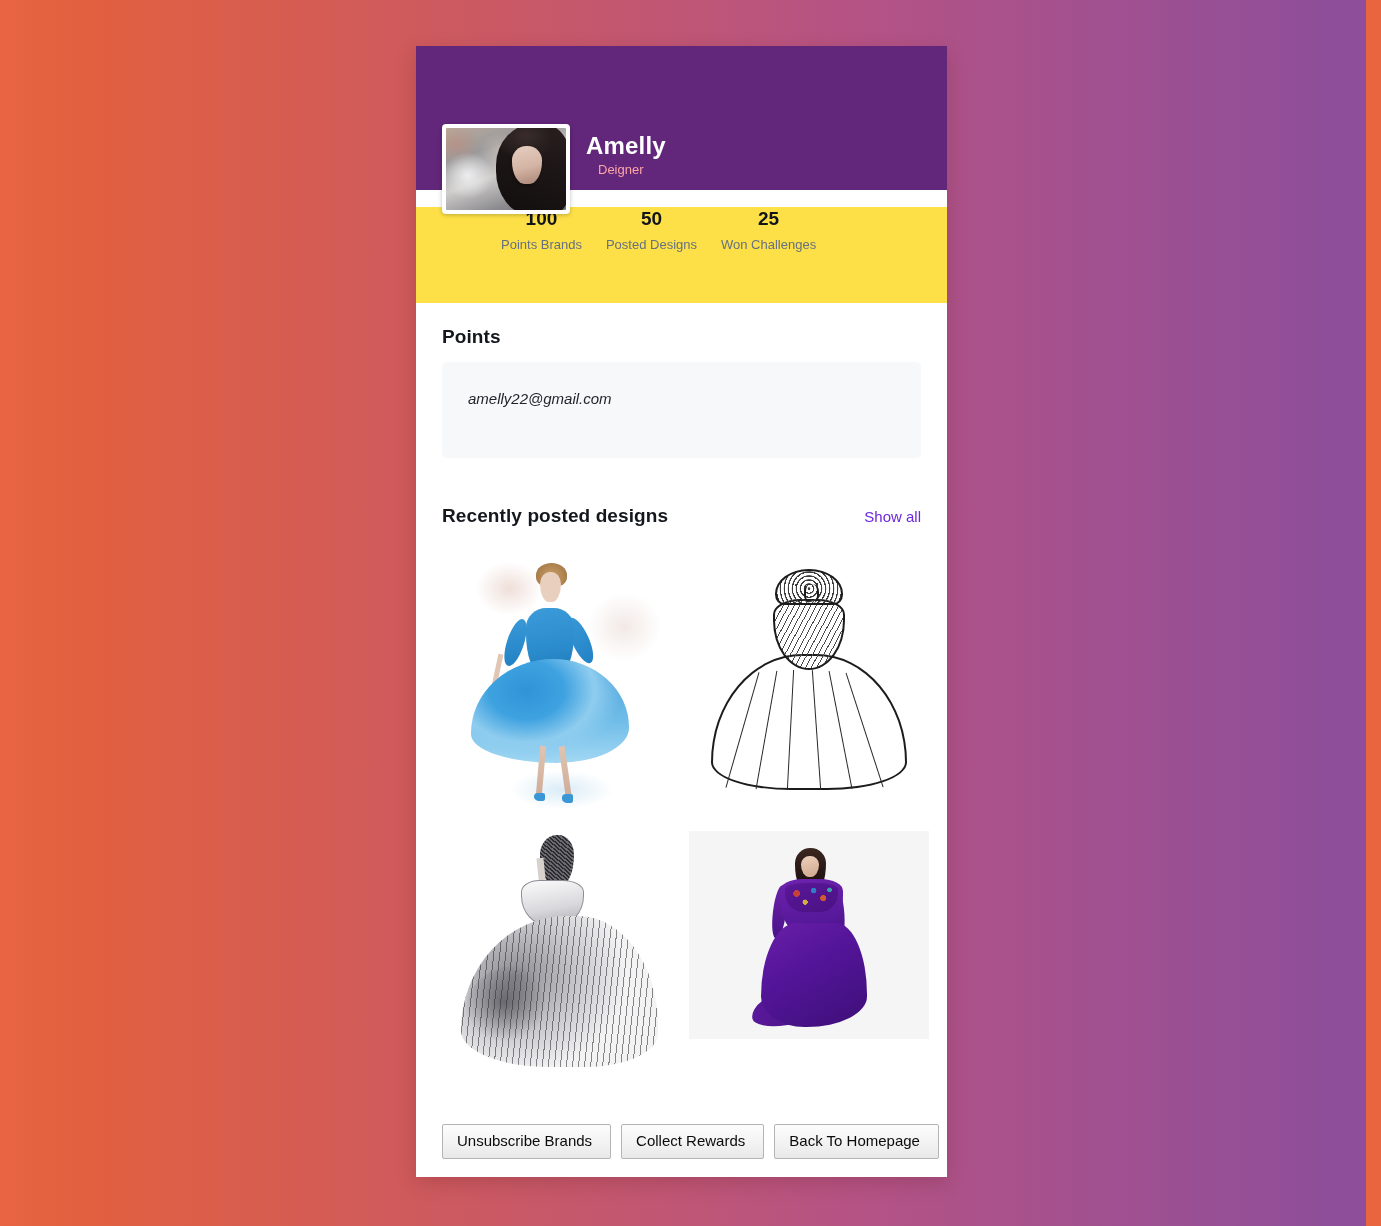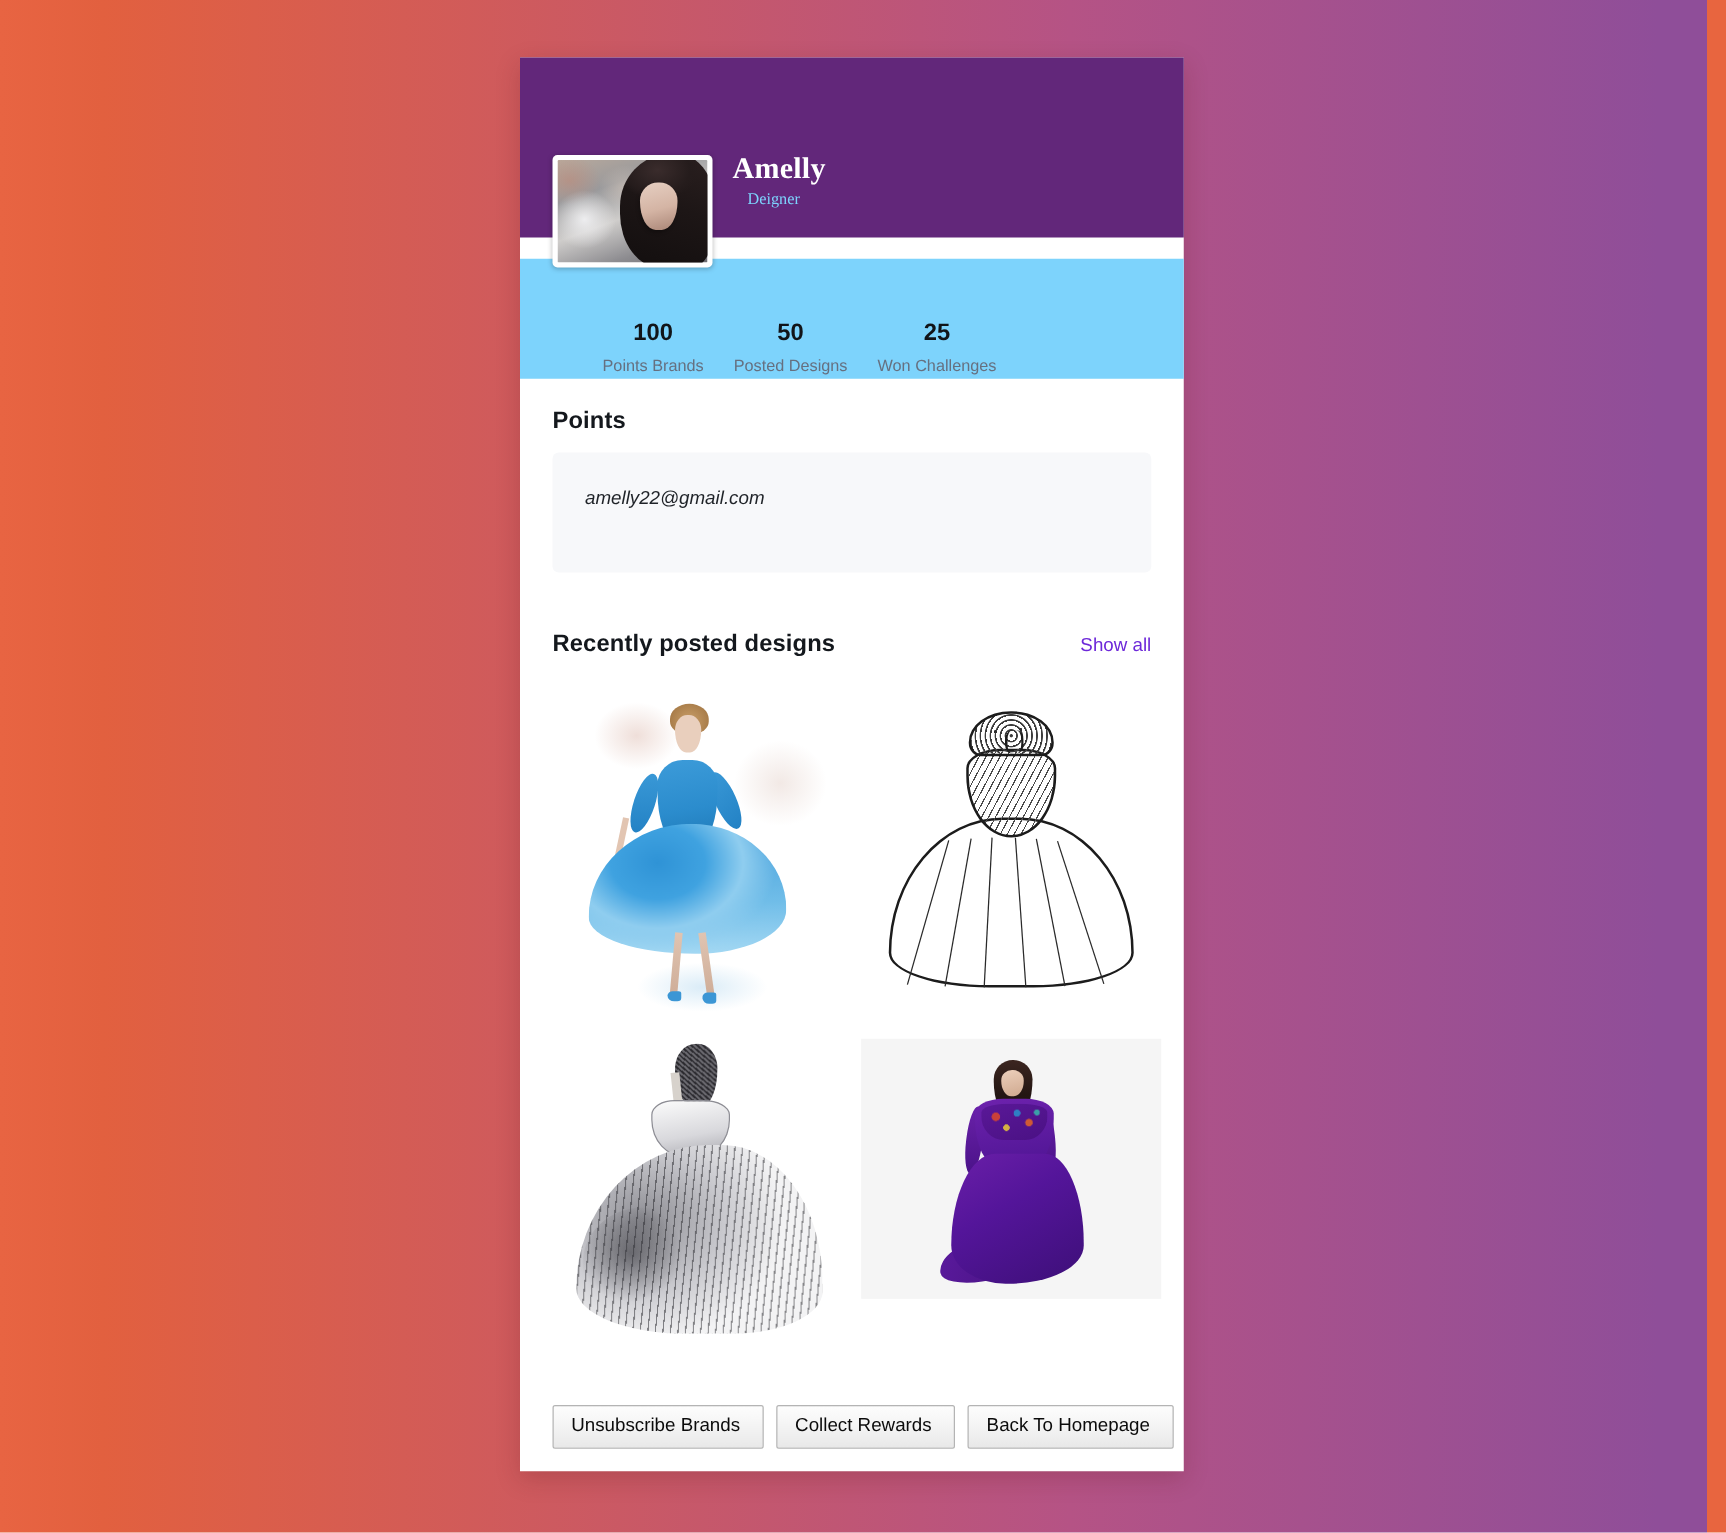--- a/index.html
+++ b/index.html
@@ -29,38 +29,37 @@
   
   .cover {
     position: relative;
     height: 144px;
     background: #62277a;
   }
 
   .identity {
     position: absolute;
     left: 170px;
-    top: 75px;
+    top: 86px;
     color: #ffffff;
-    font-family: Liberation Serif, serif;
   }
 
   .identity-name {
     font-size: 24px;
     font-weight: bold;
     line-height: 28px;
     letter-spacing: .2px;
   }
 
   .identity-role {
     font-size: 13px;
     line-height: 18px;
     margin-left: 12px;
     margin-top: 1px;
-    color: #7dd3fc;
+    color: #fca5a5;
   }
 
   .avatar-frame {
     position: absolute;
     left: 26px;
     top: 78px;
     width: 128px;
     height: 90px;
     background: #ffffff;
     border-radius: 4px;
@@ -105,25 +104,25 @@
     height: 46%;
     background: linear-gradient(165deg, #e6cfc2 0%, #d4b4a4 55%, #a98576 100%);
     border-radius: 48% 48% 42% 42% / 38% 38% 60% 60%;
     box-shadow: -1px 2px 3px rgba(0,0,0,.25);
   }
 
   
   .stats-strip {
     margin-top: 17px;
     height: 96px;
-    background: #7dd3fc;
+    background: #fde047;
     display: flex;
-    align-items: flex-end;
+    align-items: flex-start;
     justify-content: flex-start;
-    padding-left: 54px;
+    padding-left: 73px;
   }
 
   .stat {
     text-align: center;
     padding: 0 12px;
   }
 
   .stat-value {
     font-size: 19px;
     font-weight: bold;

